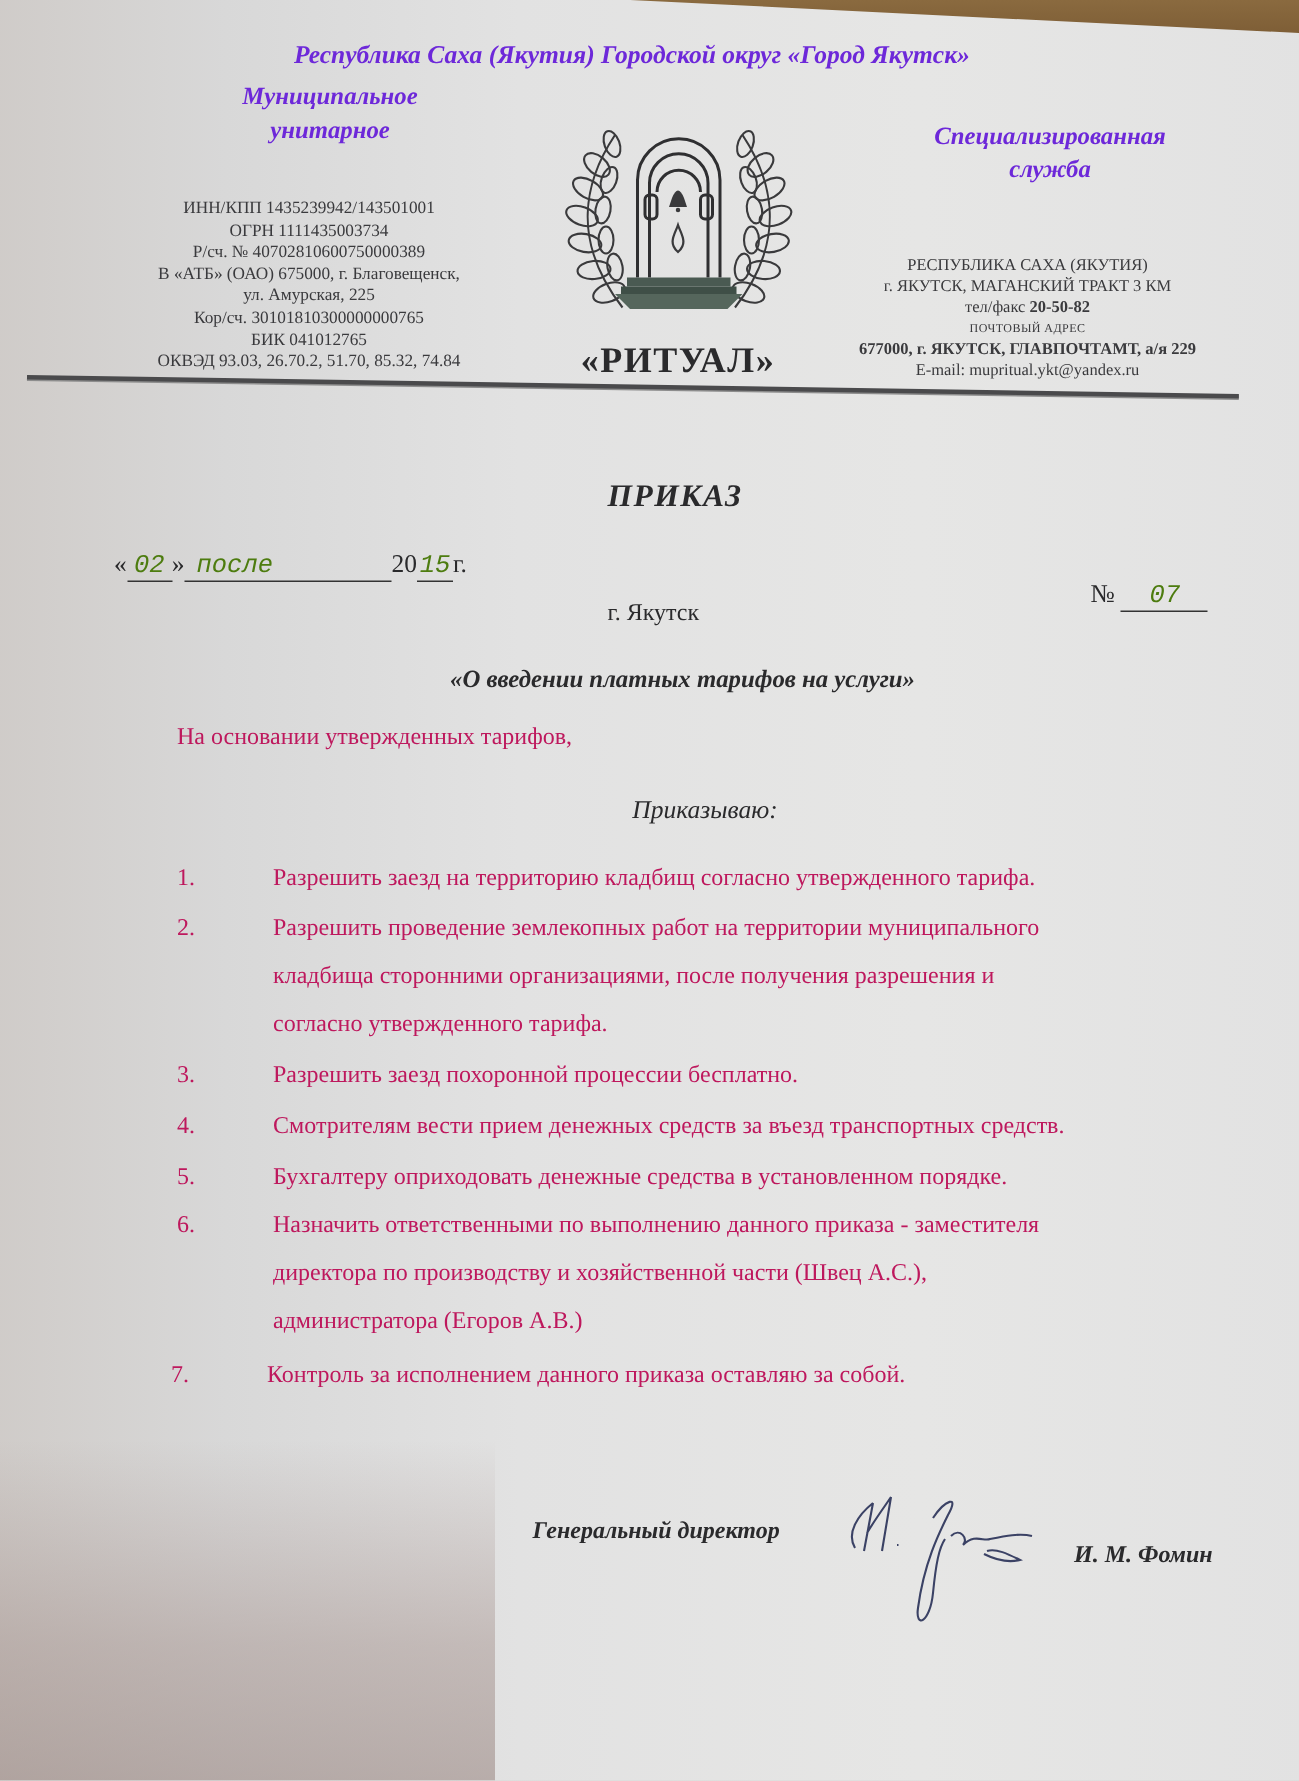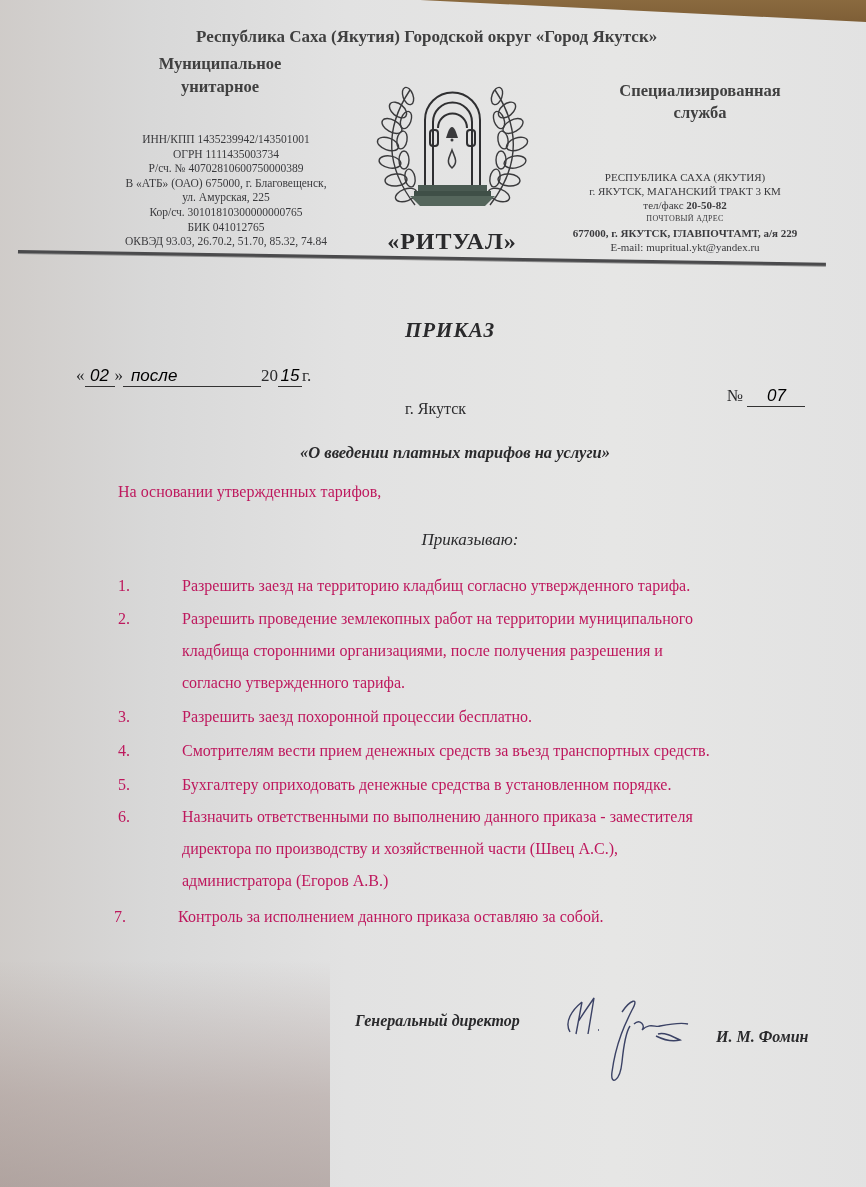--- a/index.html
+++ b/index.html
@@ -17,52 +17,52 @@
     position: absolute; left: -10px; top: 0; width: 890px; height: 1200px;
     background: linear-gradient(90deg, #cfcbc8 0%, #d8d8d8 18%, #e2e2e2 40%, #e6e6e5 70%, #e2e2e2 100%);
     clip-path: polygon(0 0, 430px 0, 876px 22px, 890px 22px, 890px 1200px, 0 1200px);
   }
   .shadow-bottom {
     position: absolute; left: 0; top: 960px; width: 330px; height: 227px;
     background: linear-gradient(180deg, rgba(160,140,135,0) 0%, rgba(160,140,135,0.45) 60%, rgba(150,130,125,0.55) 100%);
     pointer-events: none;
   }
   .abs { position: absolute; }
-  .hdr-bold { font-weight: bold; font-size: 17px; color: #404040; }
+  .hdr-bold { font-weight: bold; font-size: 17px; color: #6d28d9; font-style: italic; }
   .center { text-align: center; }
   .small { font-size: 11.5px; line-height: 14.6px; color: #3a3a3d; }
   .tiny { font-size: 8px; color: #3a3a3d; letter-spacing: 0.3px; }
   .rule {
     position: absolute; left: 18px; top: 250px; width: 808px; height: 3px;
     background: #4a4a4c; transform: rotate(0.9deg); transform-origin: left center;
     box-shadow: 0 1px 0 #8d8d8d;
   }
   .title { font-style: italic; font-weight: bold; font-size: 21px; letter-spacing: 1px; }
-  .handwrite { font-family: Liberation Sans, sans-serif; font-style: italic; color: #000000; }
+  .handwrite { font-family: Liberation Mono, monospace; font-style: italic; color: #4d7c0f; }
   .uline { border-bottom: 1px solid #333; display: inline-block; }
   .body-text { font-size: 16px; line-height: 32px; color: #be185d; }
   .item { position: absolute; left: 118px; width: 700px; }
   .item .num { position: absolute; left: 0; top: 0; width: 40px; }
   .item .txt { margin-left: 64px; }
   .sign-title { font-style: italic; font-weight: bold; font-size: 16px; }
 </style>
 </head>
 <body>
 
 <div class="wood"></div>
 <div class="paper"></div>
 
 <div class="abs hdr-bold" style="left:196px; top:27px; font-size:17px;">Республика Саха (Якутия) Городской округ «Город Якутск»</div>
 
 <div class="abs hdr-bold center" style="left:120px; top:52px; width:200px; line-height:23px; font-size:16.5px;">
   <div>Муниципальное</div>
   <div>унитарное</div>
 </div>
 
-<div class="abs small center" style="left:96px; top:132px; width:260px;">
+<div class="abs small center" style="left:76px; top:132px; width:260px;">
   <div>ИНН/КПП 1435239942/143501001</div>
   <div>ОГРН 1111435003734</div>
   <div>Р/сч. № 40702810600750000389</div>
   <div>В «АТБ» (ОАО) 675000, г. Благовещенск,</div>
   <div>ул. Амурская, 225</div>
   <div>Кор/сч. 30101810300000000765</div>
   <div>БИК 041012765</div>
   <div>ОКВЭД 93.03, 26.70.2, 51.70, 85.32, 74.84</div>
 </div>
 

